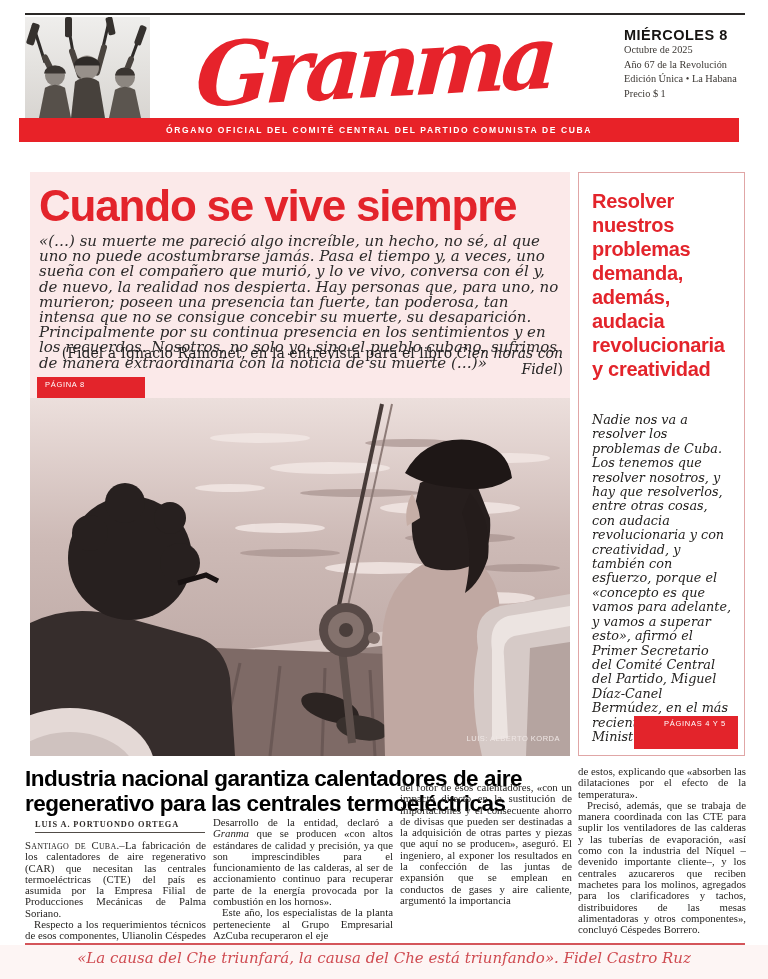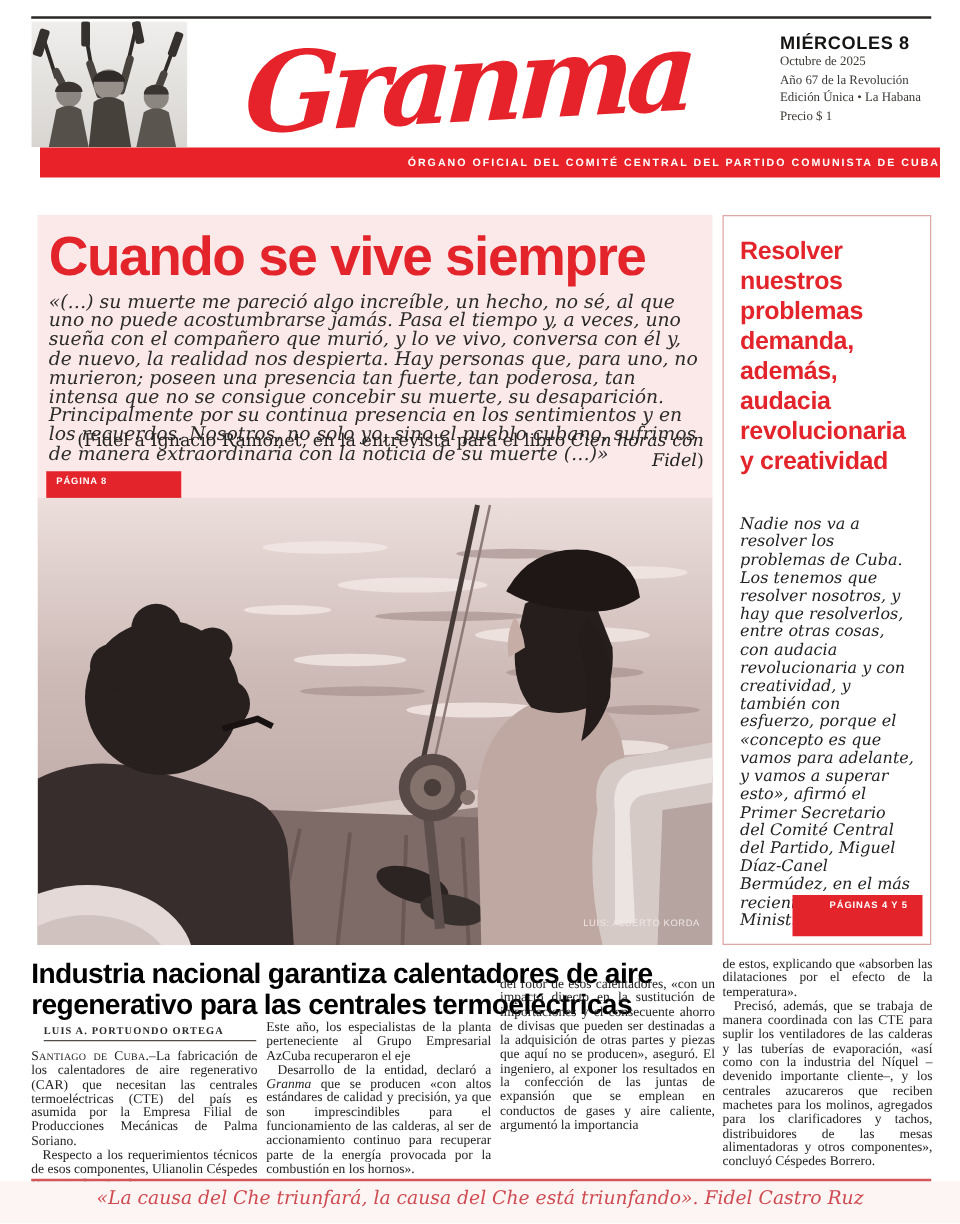--- a/index.html
+++ b/index.html
@@ -11,33 +11,33 @@
   .top-rule { left:25px; top:13px; width:720px; height:2px; background:#2b2826; }
   .mast-photo { left:25px; top:17px; width:125px; height:101px; overflow:hidden; }
   .mast-photo svg { display:block; width:100%; height:100%; }
   .logo-box { left:168px; top:10px; width:412px; height:112px; display:flex; align-items:center; justify-content:center; }
   .logo-text { font-family:"DejaVu Serif", serif; font-style:italic; font-weight:bold;
                font-size:88px; color:#e6232b; letter-spacing:-6px;
                transform:rotate(-3deg) skewX(-6deg); white-space:nowrap; }
   .datebox { left:624px; top:27px; width:122px; }
   .date-day { font-size:14.5px; font-weight:bold; letter-spacing:.5px; color:#161412; margin-bottom:0; }
   .date-line { font-family:"Liberation Serif", serif; font-size:10.3px; line-height:14.5px; color:#3c3834; }
-  .banner { left:32px; top:118px; width:720px; height:24px; background:#e82228; display:flex; align-items:center; justify-content:flex-end; }
+  .banner { left:19px; top:118px; width:720px; height:24px; background:#e82228; display:flex; align-items:center; justify-content:center; }
   .banner-text { color:#ffffff; font-size:8.5px; font-weight:bold; letter-spacing:1.6px; }
 
   
   .lead { left:30px; top:172px; width:540px; height:584px; background:#fbe9e9; }
   .lead-headline { position:absolute; left:9px; top:9px; width:522px;
                    font-size:44px; font-weight:bold; letter-spacing:-1.2px; color:#e3242b; }
   .lead-quote { position:absolute; left:9px; top:62px; width:524px;
                 font-family:"DejaVu Serif", serif; font-style:italic;
                 font-size:15px; line-height:15.2px; color:#2b2a2a; }
   .lead-attribution { position:absolute; left:9px; top:173px; width:524px; text-align:right;
                       font-family:"DejaVu Serif", serif; font-size:14px; color:#222; }
-  .badge { background:#e3242b; color:#ffffff; font-size:7.5px; font-weight:bold;
+  .badge { background:#e3242b; color:#ffffff; font-size:7.5px; font-weight:normal;
            letter-spacing:.7px; line-height:15px; height:33px; }
   .badge-p8 { position:absolute; left:7px; top:205px; width:108px; padding-left:8px; }
   .lead-photo { position:absolute; left:0; top:226px; width:540px; height:358px; overflow:hidden; }
   .lead-photo svg { display:block; width:100%; height:100%; }
   .photo-credit { position:absolute; right:10px; bottom:13px; font-size:7.5px; letter-spacing:.5px; color:#efe7e5; }
 
   
   .sidebar { left:578px; top:172px; width:167px; height:584px; background:#ffffff; border:1.5px solid #e0a6a6; }
   .sb-headline { position:absolute; left:13px; top:16px; width:141px;
                  font-size:20px; line-height:24px; font-weight:bold; letter-spacing:-.3px; color:#e3242b; }
@@ -214,22 +214,22 @@
   <div class="abs ind-headline">Industria nacional garantiza calentadores de aire regenerativo para las centrales termoeléctricas</div>
   <div class="abs byline">LUIS A. PORTUONDO ORTEGA</div>
   <div class="abs byline-rule"></div>
 
   <div class="abs col col-1">
     <p><span class="smallcaps">Santiago de Cuba.–</span><span>La fabricación de los calentadores de aire regenerativo (CAR) que necesitan las centrales termoeléctricas (CTE) del país es asumida por la Empresa Filial de Producciones Mecánicas de Palma Soriano.</span></p>
     <p>Respecto a los requerimientos técnicos de esos componentes, Ulianolin Céspedes Borrero, director de</p>
   </div>
 
   <div class="abs col col-2">
+    <p><span>Desarrollo de la entidad, declaró a </span><span class="it">Granma</span><span> que se producen «con altos estándares de calidad y precisión, ya que son imprescindibles para el funcionamiento de las calderas, al ser de accionamiento continuo para recuperar parte de la energía provocada por la combustión en los hornos».</span></p>
     <p>Este año, los especialistas de la planta perteneciente al Grupo Empresarial AzCuba recuperaron el eje</p>
-    <p><span>Desarrollo de la entidad, declaró a </span><span class="it">Granma</span><span> que se producen «con altos estándares de calidad y precisión, ya que son imprescindibles para el funcionamiento de las calderas, al ser de accionamiento continuo para recuperar parte de la energía provocada por la combustión en los hornos».</span></p>
   </div>
 
   <div class="abs col col-3">
     <p>del rotor de esos calentadores, «con un impacto directo en la sustitución de importaciones y el consecuente ahorro de divisas que pueden ser destinadas a la adquisición de otras partes y piezas que aquí no se producen», aseguró. El ingeniero, al exponer los resultados en la confección de las juntas de expansión que se emplean en conductos de gases y aire caliente, argumentó la importancia</p>
   </div>
 
   <div class="abs col col-4">
     <p>de estos, explicando que «absorben las dilataciones por el efecto de la temperatura».</p>
     <p>Precisó, además, que se trabaja de manera coordinada con las CTE para suplir los ventiladores de las calderas y las tuberías de evaporación, «así como con la industria del Níquel –devenido importante cliente–, y los centrales azucareros que reciben machetes para los molinos, agregados para los clarificadores y tachos, distribuidores de las mesas alimentadoras y otros componentes», concluyó Céspedes Borrero.</p>
   </div>

